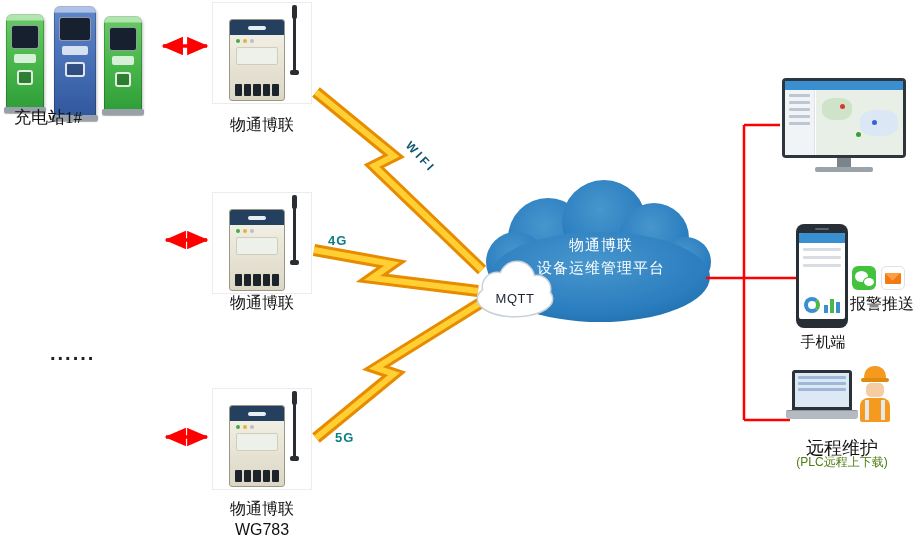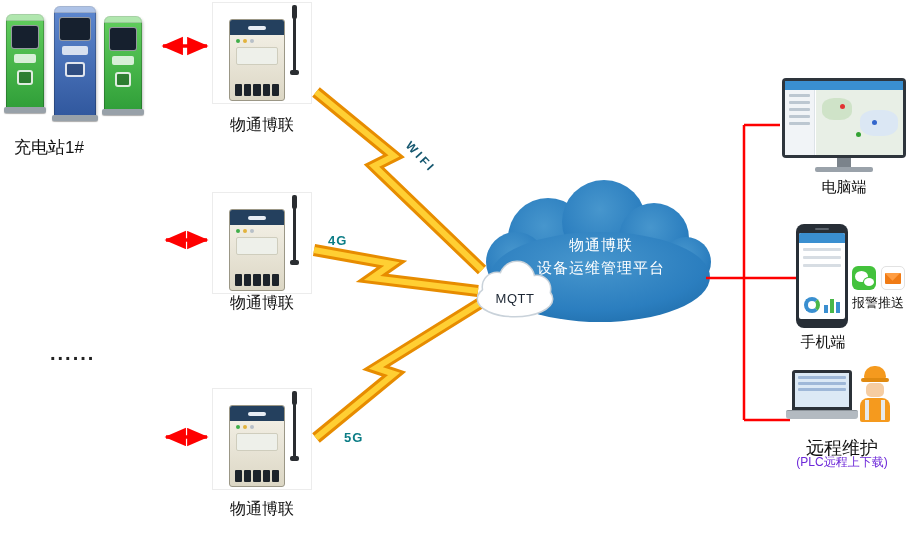--- a/index.html
+++ b/index.html
@@ -12,21 +12,21 @@
   .group { position:absolute; width:150px; height:145px; }
   .pile { position:absolute; width:38px; border-radius:6px 6px 3px 3px;
           box-shadow:inset 0 0 0 1px rgba(0,0,0,.22), 1px 2px 3px rgba(0,0,0,.25); }
   .pile.green { background:linear-gradient(180deg,#62cf5e,#2f9e38); }
   .pile.blue  { background:linear-gradient(180deg,#5e88d0,#30579d); }
   .cap    { height:7px; background:rgba(255,255,255,.5); border-radius:5px 5px 0 0; border-bottom:1px solid rgba(0,0,0,.12); }
   .screen { margin:4px 5px 0; height:24px; background:#16202e; border:1px solid rgba(255,255,255,.55); border-radius:3px; }
   .kb     { margin:5px 8px 0; height:9px; background:rgba(255,255,255,.78); border-radius:2px; }
   .outlet { margin:7px 11px 0; height:15px; background:rgba(0,0,0,.28); border:2px solid rgba(255,255,255,.85); border-radius:3px; }
   .pbase  { position:absolute; left:-2px; right:-2px; bottom:-3px; height:6px; background:#98a1a9; border-radius:2px; box-shadow:0 1px 1px rgba(0,0,0,.3); }
-  .stlabel { position:absolute; left:8px; top:130px; font-size:17px; white-space:nowrap; }
+  .stlabel { position:absolute; left:8px; top:100px; font-size:17px; white-space:nowrap;font-family:Liberation Serif, serif; }
   .ellipsis { position:absolute; left:50px; top:342px; font-size:20px; font-weight:bold; letter-spacing:2px; color:#222; }
 
   
   .gwbox { position:absolute; width:100px; height:102px; background:#fff; border:1px solid #ececec; }
   .dev { position:absolute; left:16px; top:16px; width:56px; height:82px;
          background:linear-gradient(180deg,#f6f3ea,#dcd7c5); border:1px solid #9b9786; border-radius:3px; }
   .devtop { height:15px; background:#24405e; border-radius:2px 2px 0 0; display:flex; align-items:center; justify-content:center; }
   .devdot { width:18px; height:4px; background:#e8eef5; border-radius:2px; }
   .leds { display:flex; gap:3px; margin:4px 6px 0; }
   .leds i { width:4px; height:4px; border-radius:50%; background:#3fae49; display:block; }
@@ -84,37 +84,37 @@
   .mob .eplabel { margin-top:5px; }
 
   .push { position:absolute; left:850px; top:266px; width:56px; text-align:center; }
   .icons { display:flex; gap:5px; justify-content:center; }
   .wx { position:relative; width:24px; height:24px; background:#43c23c; border-radius:6px; }
   .wx .b1 { position:absolute; left:3px; top:5px; width:13px; height:11px; background:#fff; border-radius:50%; }
   .wx .b2 { position:absolute; right:2px; bottom:4px; width:10px; height:8px; background:#fff; border-radius:50%; box-shadow:0 0 0 1px #43c23c; }
   .mailic { position:relative; width:24px; height:24px; background:#fff; border:1px solid #e2e2e2; border-radius:5px; }
   .env { position:absolute; left:3px; top:6px; width:16px; height:11px; background:#f07b15; overflow:hidden; border-radius:1px; }
   .env:before { content:""; position:absolute; left:1px; top:-8px; width:13px; height:13px; background:#ff9d42; transform:rotate(45deg); }
-  .pushlabel { margin-top:4px; font-size:13px; color:#111; white-space:nowrap; }
+  .pushlabel { margin-top:4px; font-size:16px; color:#111; white-space:nowrap; }
 
   
   .rm { position:absolute; left:786px; top:366px; width:112px; }
   .lap { position:absolute; left:6px; top:4px; }
   .lscr { width:60px; height:40px; background:#dce9f5; border:3px solid #2b3138; border-radius:3px 3px 0 0; padding:3px; }
   .lscr i { display:block; height:3px; background:#9fb8d8; margin-bottom:3px; border-radius:1px; }
   .lbase { position:relative; left:-6px; width:72px; height:9px; background:#b3bac1; border-radius:2px 2px 3px 3px; border-top:1px solid #8d949b; }
   .eng { position:absolute; left:70px; top:0; width:38px; height:58px; }
   .hat  { position:absolute; left:8px; top:0; width:22px; height:13px; background:#f59a1e; border-radius:11px 11px 3px 3px; }
   .brim { position:absolute; left:5px; top:12px; width:28px; height:4px; background:#e08a10; border-radius:2px; }
   .face { position:absolute; left:10px; top:17px; width:18px; height:14px; background:#f6cda2; border-radius:5px; }
   .vest { position:absolute; left:4px; top:32px; width:30px; height:24px; background:#f59a1e; border-radius:8px 8px 2px 2px; }
   .vest:before { content:""; position:absolute; left:5px; top:2px; width:4px; height:20px; background:#e6e9ec; }
   .vest:after  { content:""; position:absolute; right:5px; top:2px; width:4px; height:20px; background:#e6e9ec; }
   .rm .eplabel  { position:absolute; left:0; top:64px; width:112px; font-size:18px; }
-  .sublabel { position:absolute; left:-8px; top:88px; width:128px; text-align:center; font-size:12px; color:#6d28d9; white-space:nowrap; }
+  .sublabel { position:absolute; left:-8px; top:88px; width:128px; text-align:center; font-size:12px; color:#4d7c0f; white-space:nowrap; }
 </style>
 </head>
 <body>
 
 <div id="canvas">
 
   <svg class="overlay" viewBox="0 0 918 545">
     <defs>
       <marker id="arr" viewBox="0 0 8 8" markerWidth="7" markerHeight="7" refX="6.5" refY="3" orient="auto-start-reverse">
         <path d="M0,0 L7,3 L0,6 Z" fill="#fe0000"></path>
@@ -265,25 +265,26 @@
           <i></i>
           <i></i>
           <i></i>
           <i></i>
         </div>
     </div>
     <div class="ant"></div>
   </div>
   <div class="gwlabel" style="left:207px;top:498px;">
     <div>物通博联</div>
+    <div>WG783</div>
   </div>
 
   <div class="linklabel wifi" style="left:402px;top:150px;">WIFI</div>
   <div class="linklabel" style="left:328px;top:233px;">4G</div>
-  <div class="linklabel" style="left:344px;top:430px;">5G</div>
+  <div class="linklabel" style="left:335px;top:430px;">5G</div>
 
   <div class="cloudtext">
     <div>物通博联</div>
     <div>设备运维管理平台</div>
   </div>
   <div class="mqtttext">MQTT</div>
 
   <div class="pc">
     <div class="mon">
       <div class="mscr">
@@ -299,21 +300,20 @@
           <div class="patch p1"></div>
           <div class="patch p2"></div>
           <span class="dot r"></span>
           <span class="dot b"></span>
           <span class="dot g"></span>
         </div>
       </div>
     </div>
     <div class="neck"></div>
     <div class="foot"></div>
-    <div class="eplabel">电脑端</div>
   </div>
 
   <div class="mob">
     <div class="phone">
       <div class="pspk"></div>
       <div class="pscr">
         <div class="phdr"></div>
         <div class="prow"></div>
         <div class="prow"></div>
         <div class="prow"></div>

